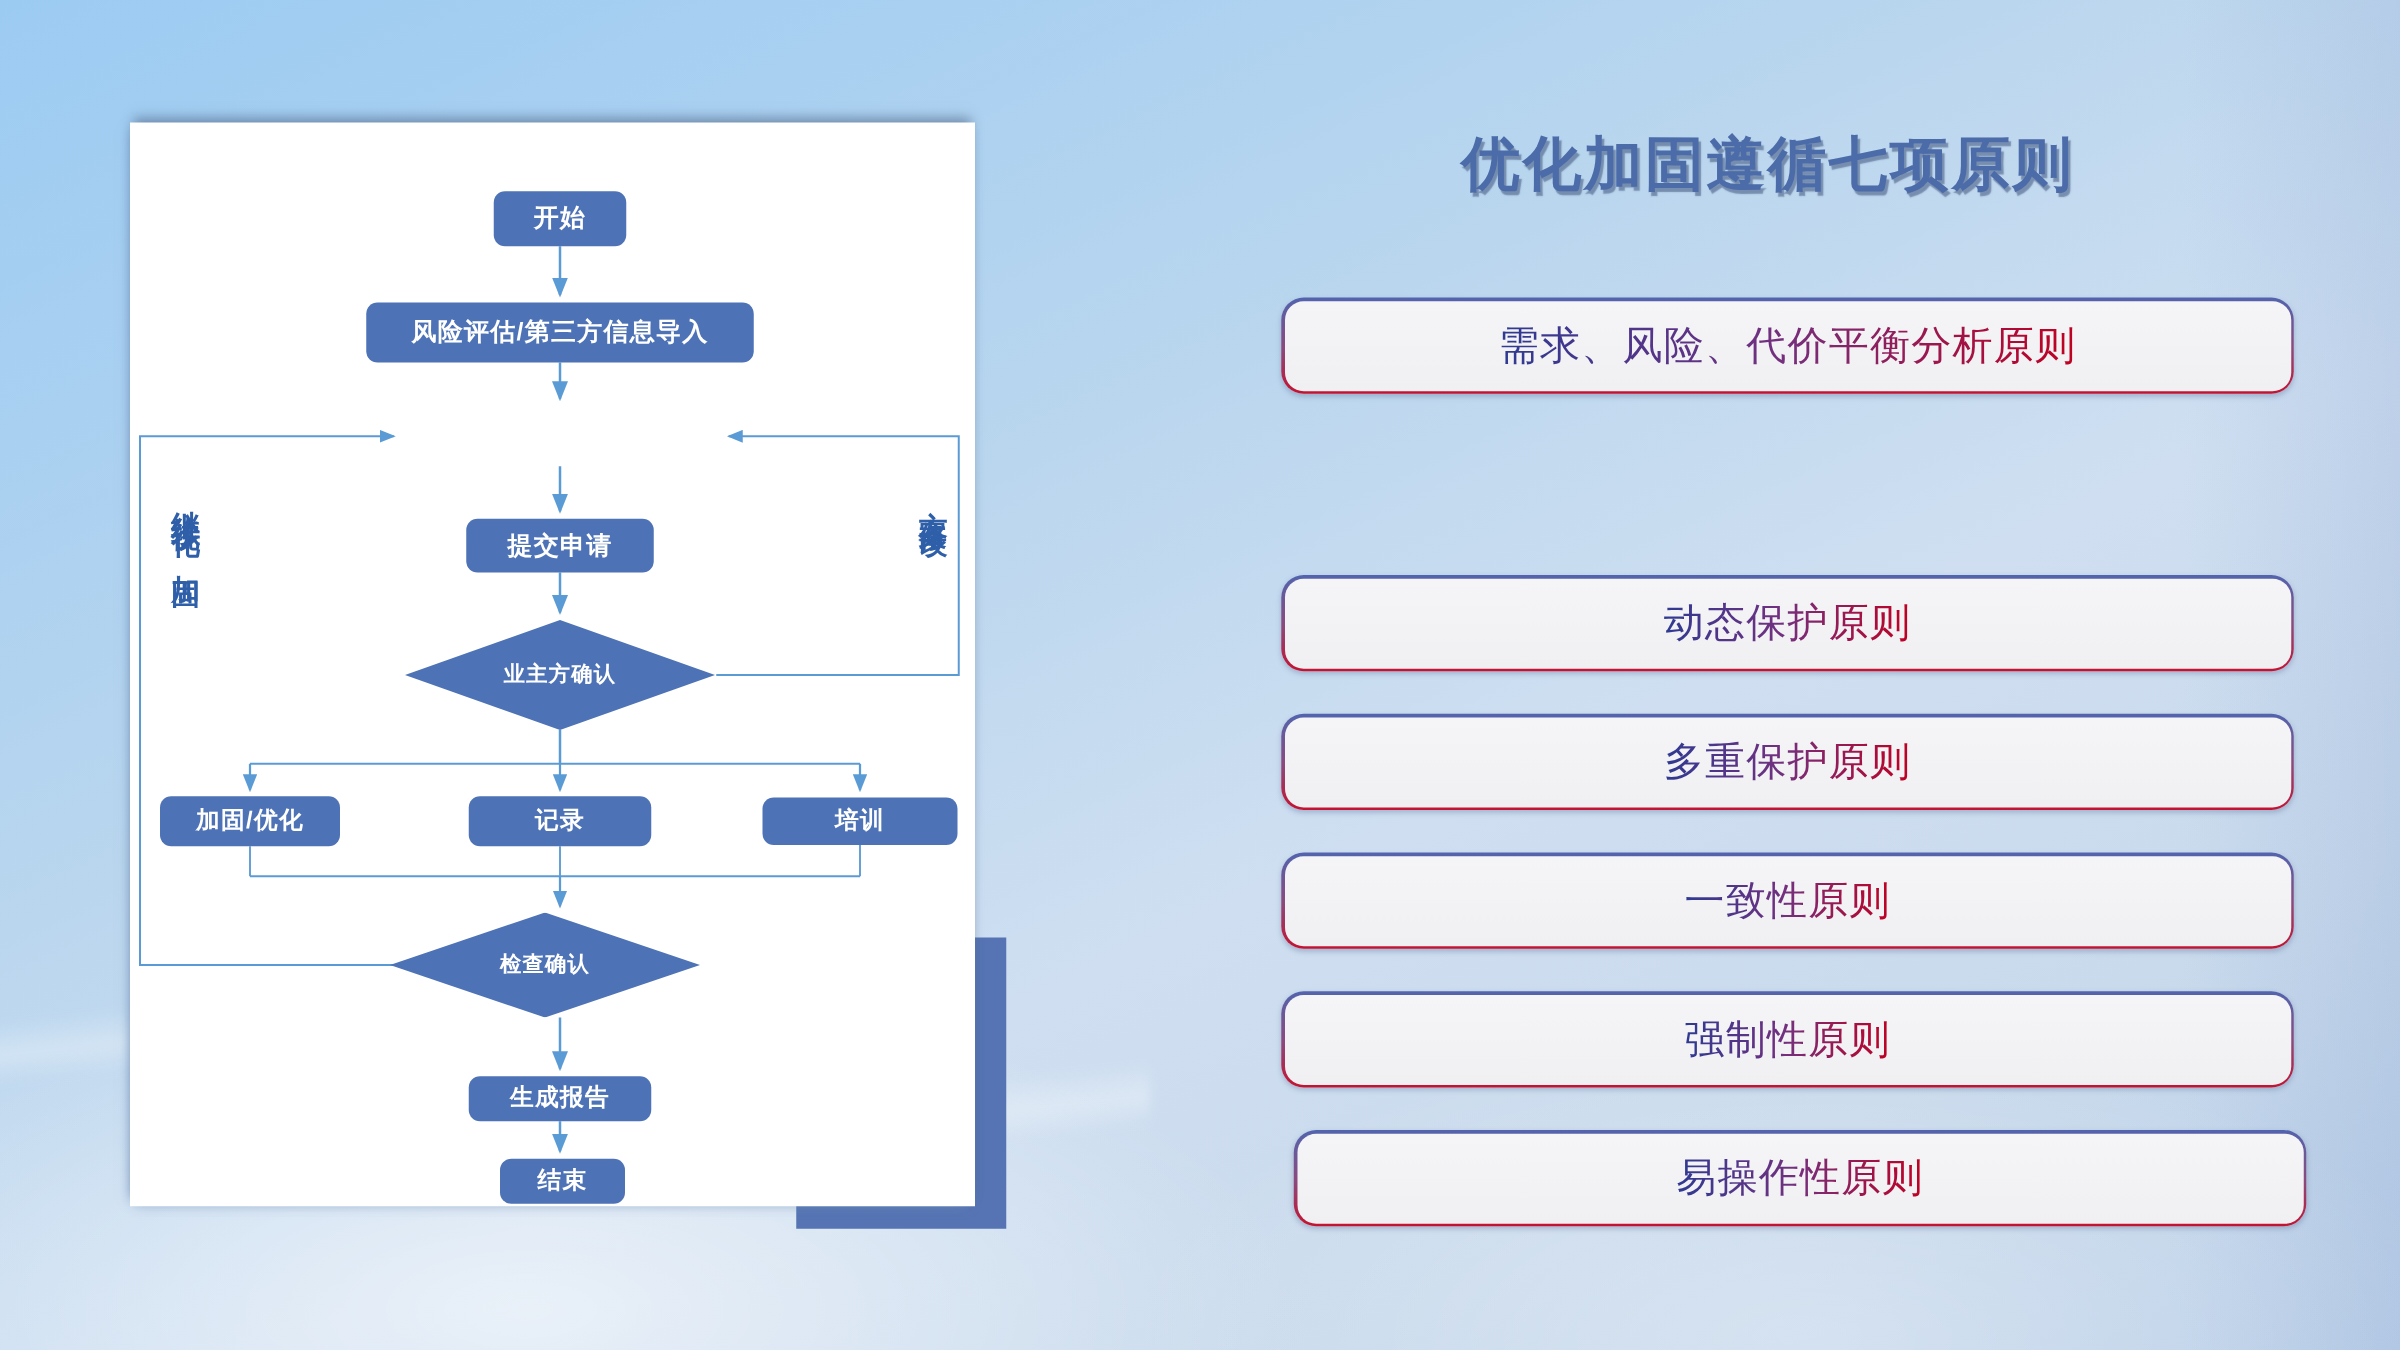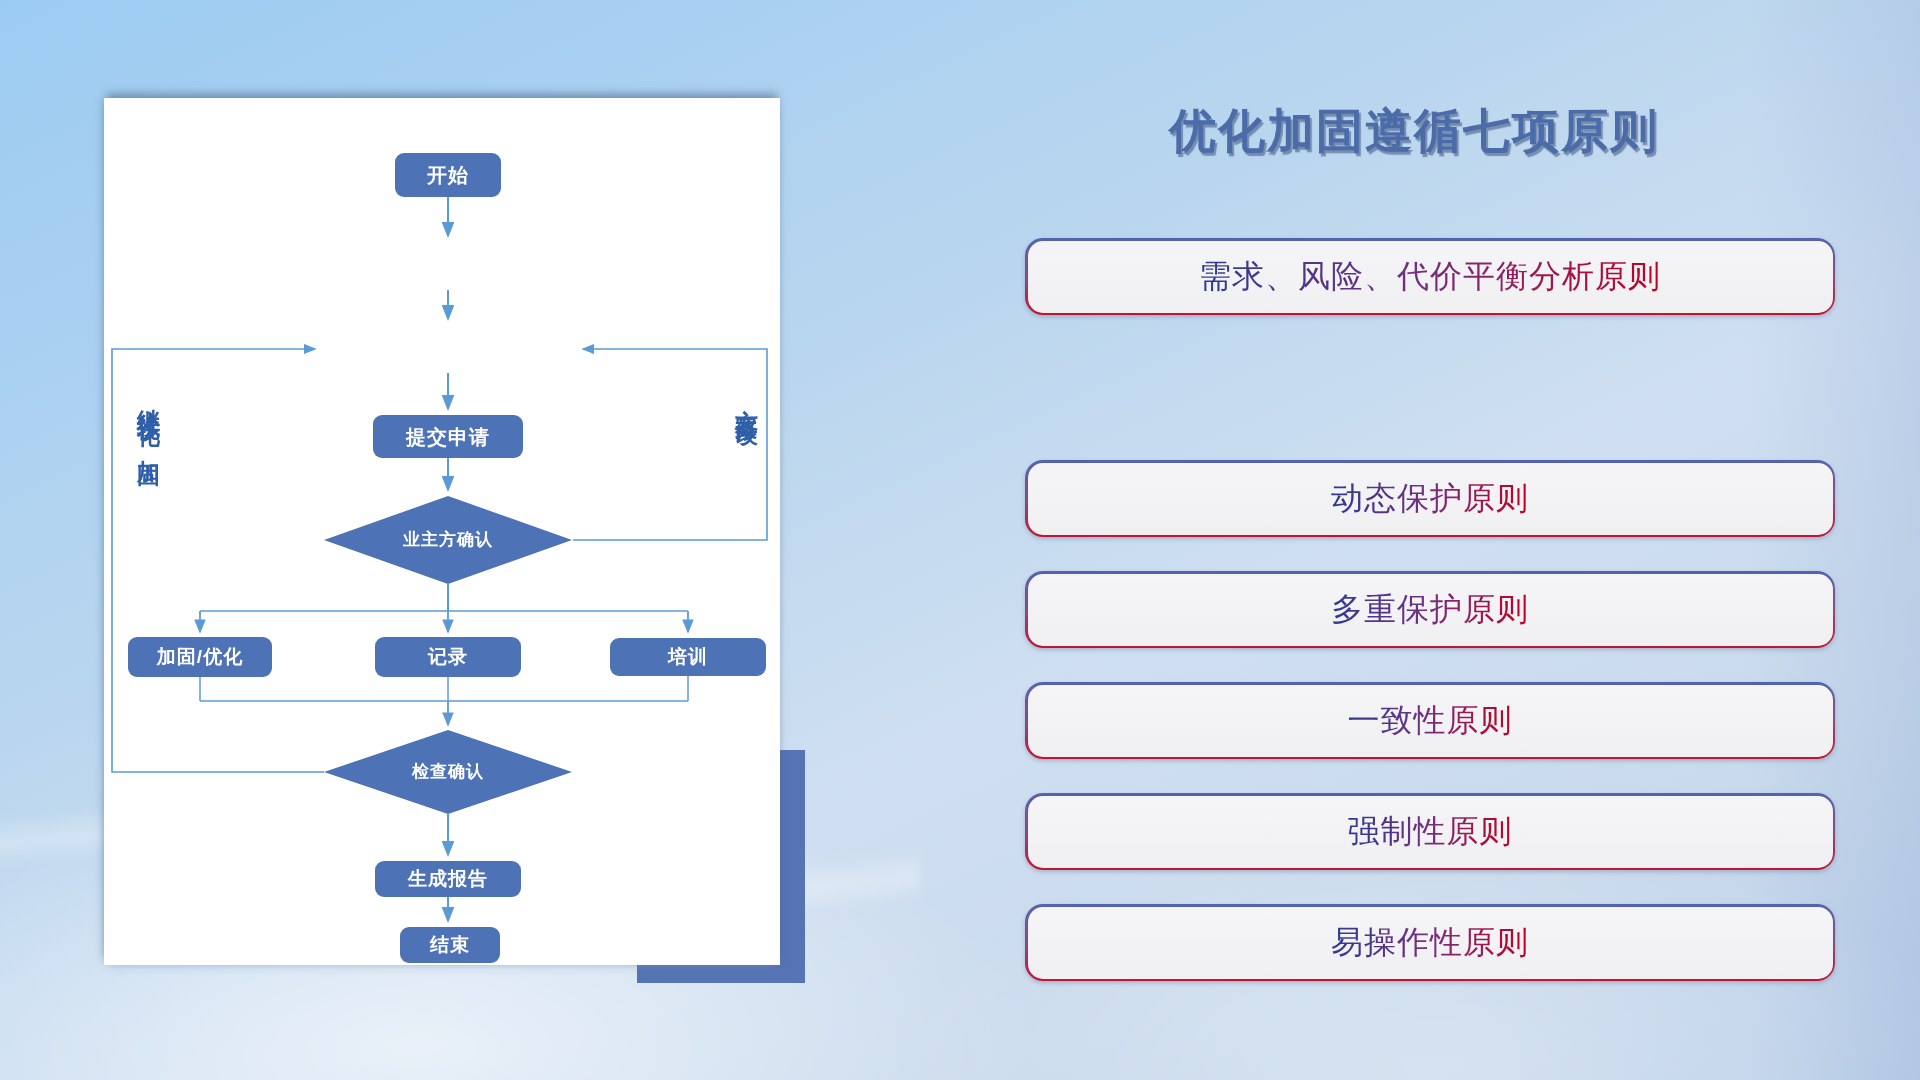--- a/index.html
+++ b/index.html
@@ -113,26 +113,27 @@
         <line x1="344" y1="716" x2="344" y2="757" stroke-width="2" marker-end="url(#ah)"></line>
         <line x1="344" y1="799" x2="344" y2="823" stroke-width="2" marker-end="url(#ah)"></line>
 
         <polyline points="469,442 663,442 663,251 479,251" stroke-width="1.6" marker-end="url(#ah)"></polyline>
 
         <polyline points="220,674 8,674 8,251 211,251" stroke-width="1.6" marker-end="url(#ah)"></polyline>
       </g>
     </svg>
 
     <div class="node" style="left:291px;top:55px;width:106px;height:44px;">开始</div>
+    <div class="node" style="left:189px;top:144px;width:310px;height:48px;">风险评估/第三方信息导入</div>
     <div class="node" style="left:269px;top:317px;width:150px;height:43px;">提交申请</div>
     <div class="node diamond" style="left:220px;top:398px;width:248px;height:88px;">业主方确认</div>
     <div class="node small" style="left:24px;top:539px;width:144px;height:40px;">加固/优化</div>
     <div class="node small" style="left:271px;top:539px;width:146px;height:40px;">记录</div>
     <div class="node small" style="left:506px;top:540px;width:156px;height:38px;">培训</div>
-    <div class="node diamond" style="left:220px;top:632px;width:248px;height:84px;">检查确认</div>
+    <div class="node diamond" style="left:208px;top:632px;width:248px;height:84px;">检查确认</div>
     <div class="node" style="left:271px;top:763px;width:146px;height:36px;font-size:19px;">生成报告</div>
     <div class="node" style="left:296px;top:829px;width:100px;height:36px;font-size:19px;">结束</div>
 
     <div class="vlabel" style="left:30px;top:292px;height:165px;">继续优化/加固</div>
     <div class="vlabel" style="left:628px;top:292px;height:100px;">方案修改</div>
   </div>
 
   <h1 class="title">优化加固遵循七项原则</h1>
 
   <div class="principle" style="top:238px;">
@@ -153,18 +154,18 @@
   <div class="principle" style="top:682px;">
     <div class="principle-inner">
       <span class="principle-label">一致性原则</span>
     </div>
   </div>
   <div class="principle" style="top:793px;">
     <div class="principle-inner">
       <span class="principle-label">强制性原则</span>
     </div>
   </div>
-  <div class="principle" style="top:904px;">
+  <div class="principle" style="top:904px;margin-left:10px;">
     <div class="principle-inner">
       <span class="principle-label">易操作性原则</span>
     </div>
   </div>
 </div>
 
 </body></html>

